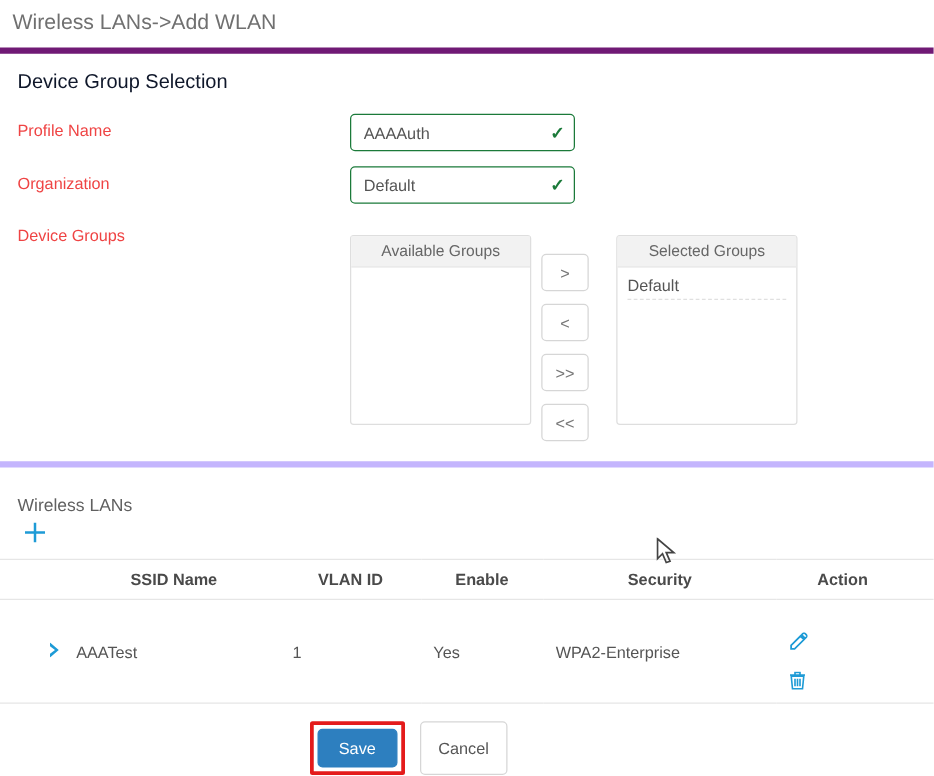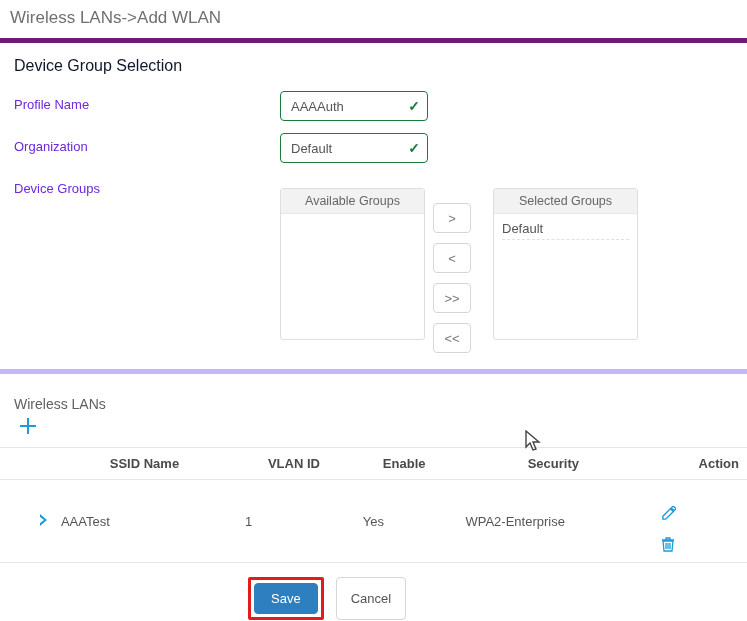--- a/index.html
+++ b/index.html
@@ -1,41 +1,41 @@
 <!DOCTYPE html>
 <html><head>
   <meta charset="utf-8">
   <style>
     * { box-sizing: border-box; margin: 0; padding: 0; }
     body { font-family: Arial, Helvetica, sans-serif; font-size: 13px; color: #555; background: #fff; width: 747px; }
     .breadcrumb { color: #707070; font-size: 17px; padding: 8px 10px 10px 10px; border-bottom: 5px solid #701a75; }
     .section-title { color: #0f172a; font-size: 16px; padding: 14px 10px 6px 14px; }
     .form-area { padding: 4px 10px 0 14px; }
     .row { display: flex; align-items: flex-start; padding: 6px 0; }
-    .label { width: 266px; color: #6d28d9; font-size: 13px; padding-top: 6px; }
+    .label { width: 266px; color: #ef4444; font-size: 13px; padding-top: 6px; }
     .field-wrap { display: flex; align-items: center; }
     .input-wrap { position: relative; display: inline-block; }
-    .input-ok { width: 148px; height: 30px; border: 1px solid #1b7a3a; border-radius: 4px; padding: 0 28px 0 10px; font-size: 13px; color: #555; outline: none; }
+    .input-ok { width: 180px; height: 30px; border: 1px solid #1b7a3a; border-radius: 4px; padding: 0 28px 0 10px; font-size: 13px; color: #555; outline: none; }
     .check-ico { position: absolute; right: 8px; top: 7px; color: #1b7a3a; font-size: 14px; font-weight: bold; }
     .list-box { width: 145px; height: 152px; border: 1px solid #dedede; border-radius: 3px; background: #fff; display: flex; flex-direction: column; }
     .list-head { background: #f2f2f2; text-align: center; font-size: 12.5px; color: #666; padding: 5px 0; border-bottom: 1px solid #e8e8e8; }
     .list-body { flex: 1; padding: 4px 8px; font-size: 13px; color: #555; }
     .list-item { padding: 3px 0; border-bottom: 1px dashed #e0e0e0; }
     .transfer-col { display: flex; flex-direction: column; gap: 10px; padding: 28px 8px 0 8px; }
     .t-btn { width: 38px; height: 30px; border: 1px solid #d6d6d6; border-radius: 4px; background: #fff; color: #777; font-size: 13px; cursor: pointer; }
     .gap { width: 14px; }
     .wlans-head { padding: 22px 10px 2px 14px; border-top: 5px solid #c4b5fd; margin-top: 10px; }
     .wlans-title { color: #606060; font-size: 14px; }
     .add-icon { color: #1e9bd6; font-size: 20px; font-weight: bold; padding: 6px 6px 8px 6px; cursor: pointer; display: inline-block; }
     .cursor-arrow { position: absolute; left: 525px; top: 430px; pointer-events:none; }
     .container { position: relative; }
     table.wlist { width: 100%; border-collapse: collapse; }
     table.wlist thead th { text-align: center; font-size: 13px; color: #4a4a4a; font-weight: bold; padding: 8px 10px; border-top: 1px solid #e6e6e6; border-bottom: 1px solid #e6e6e6; }
     table.wlist thead th.first { padding-left: 64px; }
-    table.wlist thead th.action { text-align: right; padding-right: 8px; }
+    table.wlist thead th.action { padding-right: 30px; }
     table.wlist tbody td { font-size: 13px; color: #555; padding: 10px 10px; border-bottom: 1px solid #e6e6e6; }
     table.wlist tbody td.first { padding-left: 38px; }
     .expand-caret { color: #1e9bd6; font-weight: bold; font-size: 14px; margin-right: 10px; display: inline-block; }
     .row-actions { text-align: right; padding-right: 14px; }
     .act-ico { color: #1e9bd6; margin-left: 6px; cursor: pointer; font-size: 14px; }
     .footer-btns { display: flex; justify-content: flex-start; padding: 14px 0 10px 248px; gap: 12px; }
     .highlight-box { border: 3px solid #e41b1b; padding: 3px; border-radius: 2px; display: inline-block; }
     .btn-save { background: #2d7fbf; color: #fff; border: 1px solid #2d7fbf; border-radius: 4px; padding: 7px 16px; font-size: 13px; cursor: pointer; }
     .btn-cancel { background: #fff; color: #555; border: 1px solid #d6d6d6; border-radius: 4px; padding: 7px 14px; font-size: 13px; cursor: pointer; }
     svg { display: block; }

